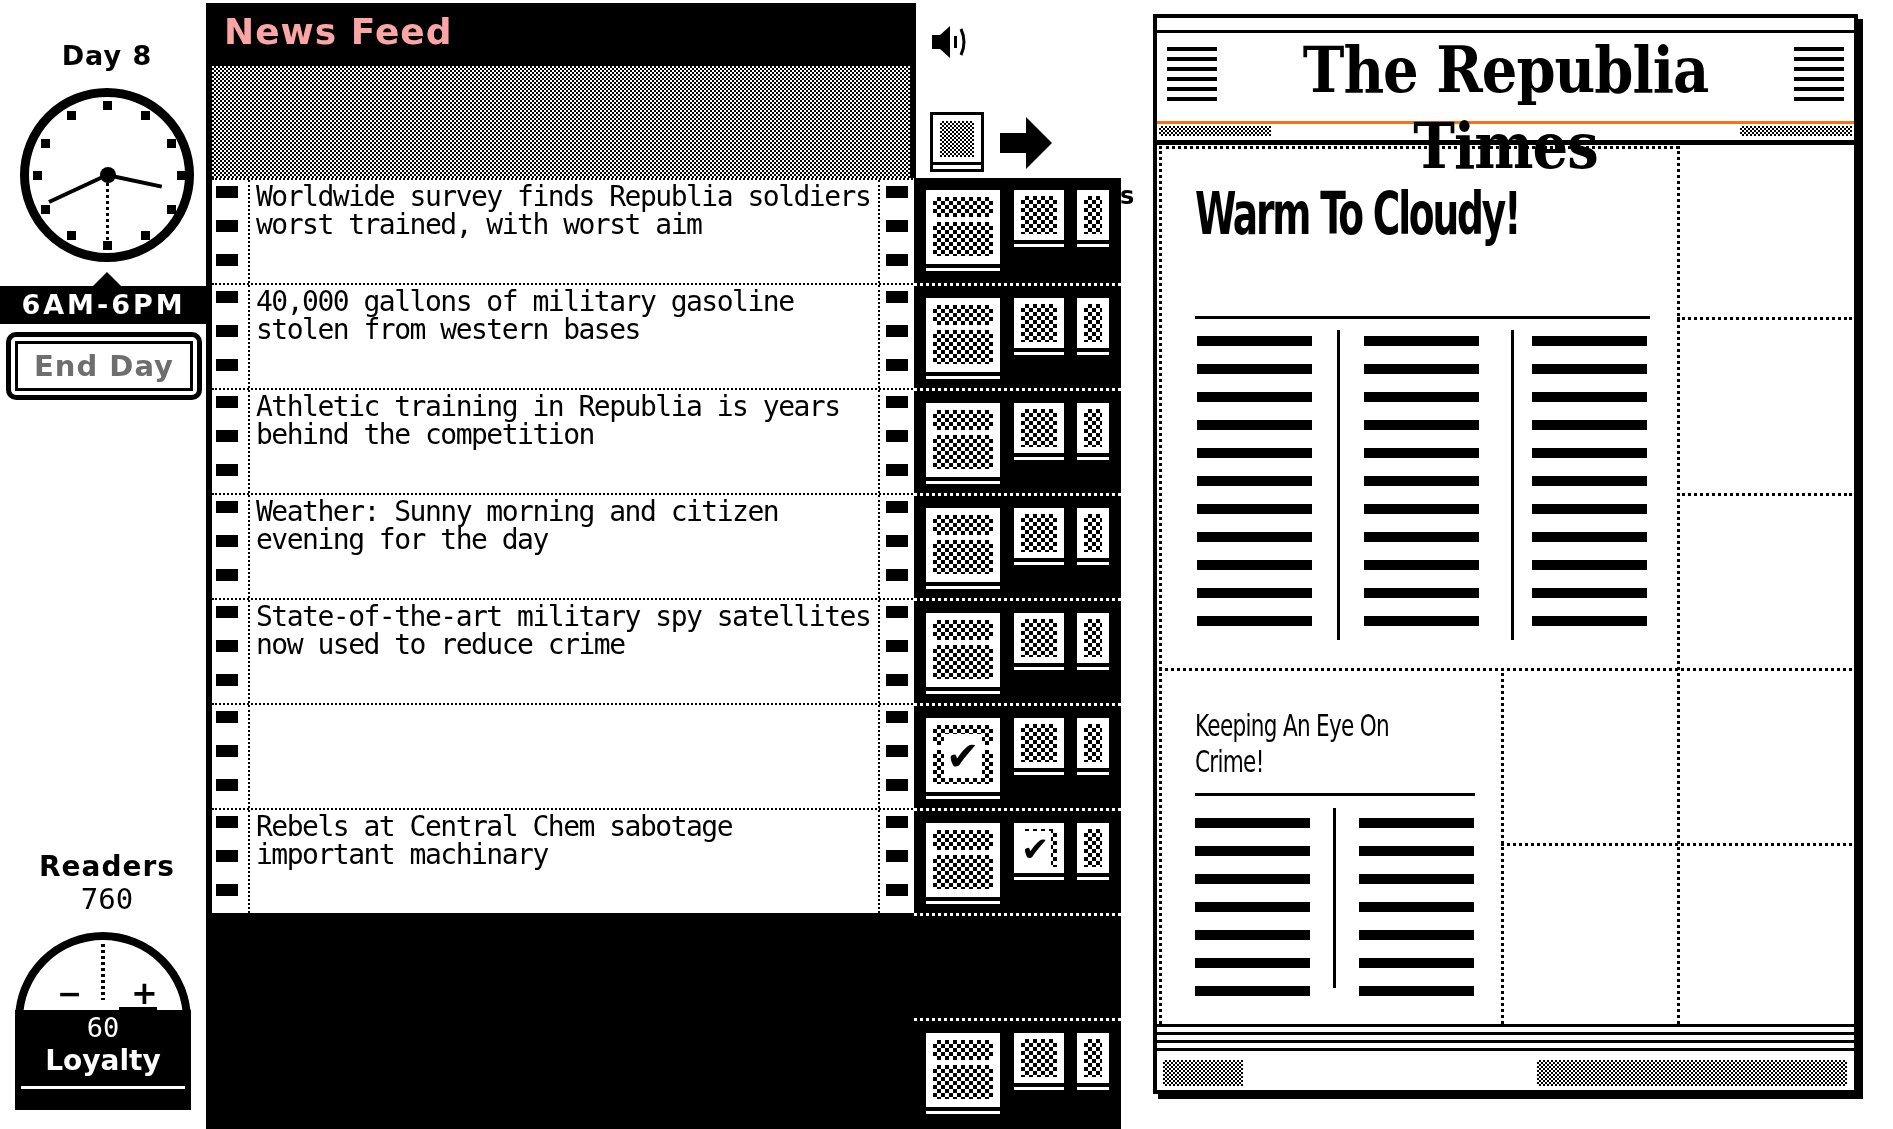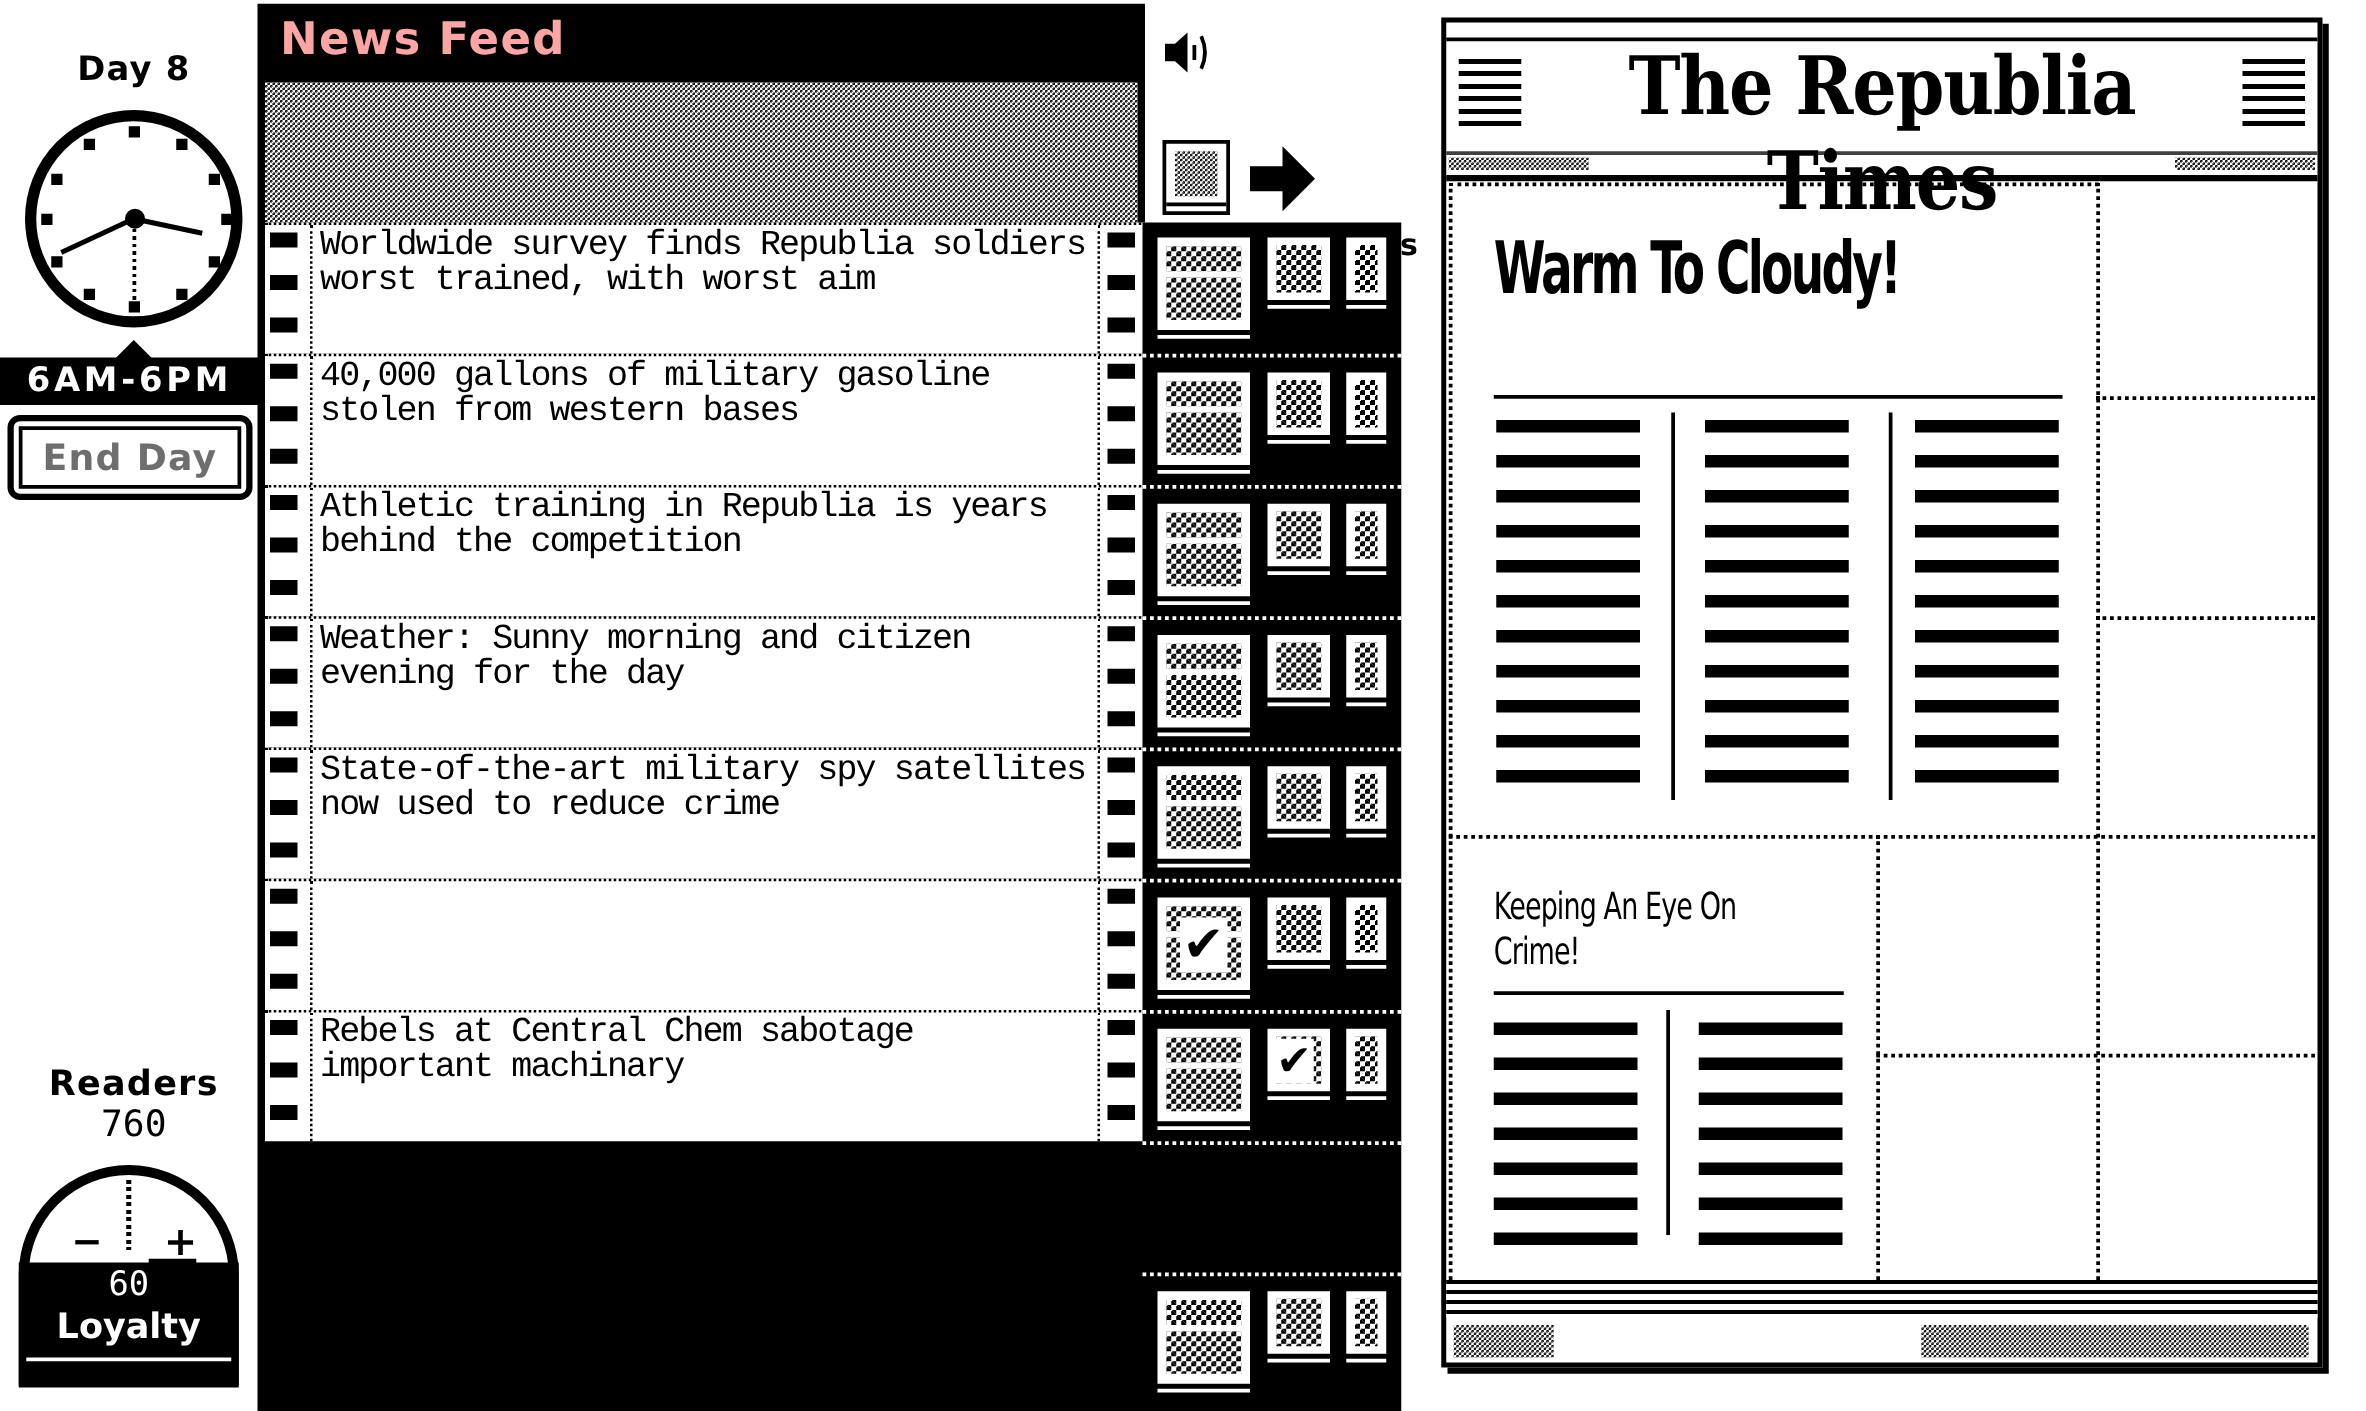--- a/index.html
+++ b/index.html
@@ -44,41 +44,41 @@
   .gauge-plus { position:absolute; left:116px; top:42px; font-family:"DejaVu Sans", sans-serif; font-weight:bold; font-size:32px; }
   .gauge-needle { position:absolute; left:86px; top:12px; width:4px; height:56px; background:repeating-linear-gradient(#000 0 3px, transparent 3px 6px); }
   .gauge-under { position:absolute; left:104px; top:75px; width:38px; height:4px; background:#000; }
   .gauge-value { position:absolute; left:0; width:176px; top:80px; text-align:center; color:#fff; font-size:27px; }
   .gauge-label { position:absolute; left:0; width:176px; top:112px; text-align:center; color:#fff; font-family:"DejaVu Sans", sans-serif; font-weight:bold; font-size:28px; }
   .gauge-line { position:absolute; left:6px; width:164px; top:154px; height:3px; background:#fff; }
   
   .feed { left:206px; top:3px; width:710px; height:1126px; background:#000; }
   .feed-title { position:absolute; left:18px; top:8px; color:#fca5a5; font-family:"DejaVu Sans", sans-serif; font-weight:bold; font-size:36px; letter-spacing:1px; }
   .feed-checker { position:absolute; left:6px; top:63px; width:698px; height:112px; }
-  .feed-rows { position:absolute; left:6px; top:175px; width:704px;font-family:Liberation Mono, monospace; }
+  .feed-rows { position:absolute; left:6px; top:175px; width:704px; }
   .feed-row { position:relative; height:103px; background:#fff; border-top:2px dotted #000; cursor:pointer; }
   .feed-row .sprocket-l, .feed-row .sprocket-r { position:absolute; top:0; width:26px; height:100%; }
   .feed-row .sprocket-l { left:2px; }
   .feed-row .sprocket-r { right:6px; }
   .hole { position:absolute; left:2px; width:22px; height:12px; background:#000; }
   .feed-row .text-area { position:absolute; left:36px; right:36px; top:0; bottom:0; border-left:2px dotted #000; border-right:2px dotted #000; padding:3px 6px 0 6px; font-size:28px; line-height:28px; letter-spacing:-1.5px; overflow:hidden; }
   
   .icons-col { left:914px; top:178px; width:207px; height:951px; background:#000; }
   .icon-row { position:absolute; left:0; width:207px; height:105px; border-top:3px dotted #fff; box-sizing:border-box; }
   .ic { position:absolute; background:#fff; cursor:pointer; }
   .ic .pat { position:absolute; }
   .ic-underline { position:absolute; height:3px; background:#fff; }
   .check { position:absolute; font-family:"DejaVu Sans", sans-serif; font-weight:bold; color:#000; background:#fff; line-height:1; }
   .sound-icon { left:930px; top:24px; width:40px; height:36px; }
   .layout-icon { left:930px; top:112px; width:54px; height:60px; border:3px solid #000; box-sizing:border-box; background:#fff; }
   .arrow-icon { left:1000px; top:117px; width:54px; height:52px; }
   .frag-s { left:1120px; top:182px; font-family:"DejaVu Sans", sans-serif; font-weight:bold; font-size:24px; }
   
   .paper { left:1153px; top:14px; width:705px; height:1080px; border:4px solid #000; box-sizing:border-box; background:#fff; box-shadow:5px 5px 0 #000; }
-  .masthead { position:absolute; left:0; top:12px; width:697px; height:94px; border-top:3px solid #000; border-bottom:3px solid #404040; box-sizing:border-box; }
+  .masthead { position:absolute; left:0; top:12px; width:697px; height:94px; border-top:3px solid #000; border-bottom:3px solid #f97316; box-sizing:border-box; }
   .mast-lines { position:absolute; top:14px; width:50px; height:60px; background:repeating-linear-gradient(#000 0 4px, transparent 4px 10px); }
   .mast-title { position:absolute; left:70px; right:70px; top:8px; text-align:center; font-family:"DejaVu Serif", serif; font-weight:bold; font-size:56px; letter-spacing:-1px; transform:scaleY(1.15); }
   .mast-strip { position:absolute; left:0; top:106px; width:697px; height:16px; border-bottom:5px solid #000; }
   .strip-l, .strip-r { position:absolute; top:2px; height:10px; }
   .headline-main { position:absolute; left:38px; top:162px; font-family:"DejaVu Sans Condensed","DejaVu Sans", sans-serif; font-weight:bold; font-size:58px; letter-spacing:-3px; transform:scaleX(0.72); transform-origin:0 0; white-space:nowrap; }
   .dotted-v { position:absolute; width:0; border-left:3px dotted #000; }
   .dotted-h { position:absolute; height:0; border-top:3px dotted #000; }
   .rule { position:absolute; height:3px; background:#000; }
   .col-rule { position:absolute; width:3px; background:#000; }
   .txt-line { position:absolute; height:10px; background:#000; }

